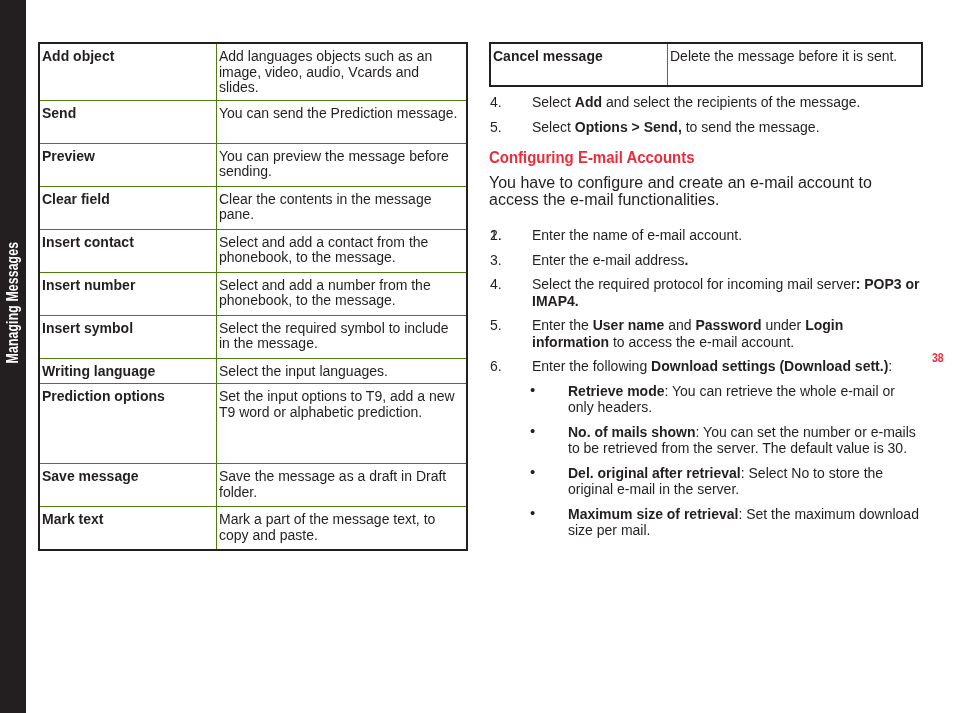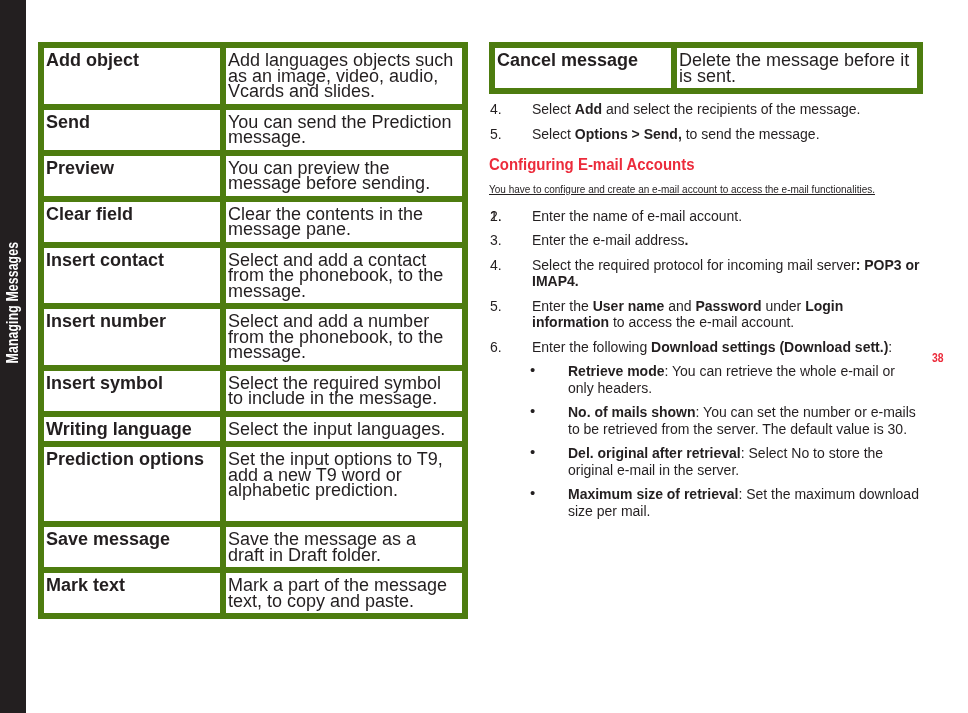--- a/index.html
+++ b/index.html
@@ -73,24 +73,24 @@
   }
 
   
   table.opt {
     border-collapse: collapse;
     table-layout: fixed;
     width: 100%;
     border: 2px solid #231f20;
   }
   table.opt td {
-    border: 6px solid #4d7c0f;
+    border: 1px solid #4d7c0f;
     vertical-align: top;
     padding: 5px 7px 4px 2px;
-    font-size: 18px;
+    font-size: 14px;
     line-height: 15.5px;
   }
   table.opt td.k {
     font-weight: bold;
     width: 167px;
   }
   table.opt td.v {
     font-weight: normal;
   }
 
@@ -142,24 +142,23 @@
     font-weight: bold;
     font-size: 17px;
     line-height: 20px;
     margin: 13px 0 7px 0;
     transform: scaleX(0.88);
     transform-origin: left center;
     white-space: nowrap;
   }
 
   .para {
-    font-size: 10px;
-    line-height: 16.5px;
-    margin: 0 0 9px 0;
-    text-decoration: underline;
+    font-size: 16px;
+    line-height: 16.5px;
+    margin: 0 0 19px 0;
   }
 
   .gap-sm { height: 7px; }
 </style>
 </head>
 <body>
 
 <div class="spine">
   <div class="spine-label-wrap">
     <span>Managing Messages</span>

